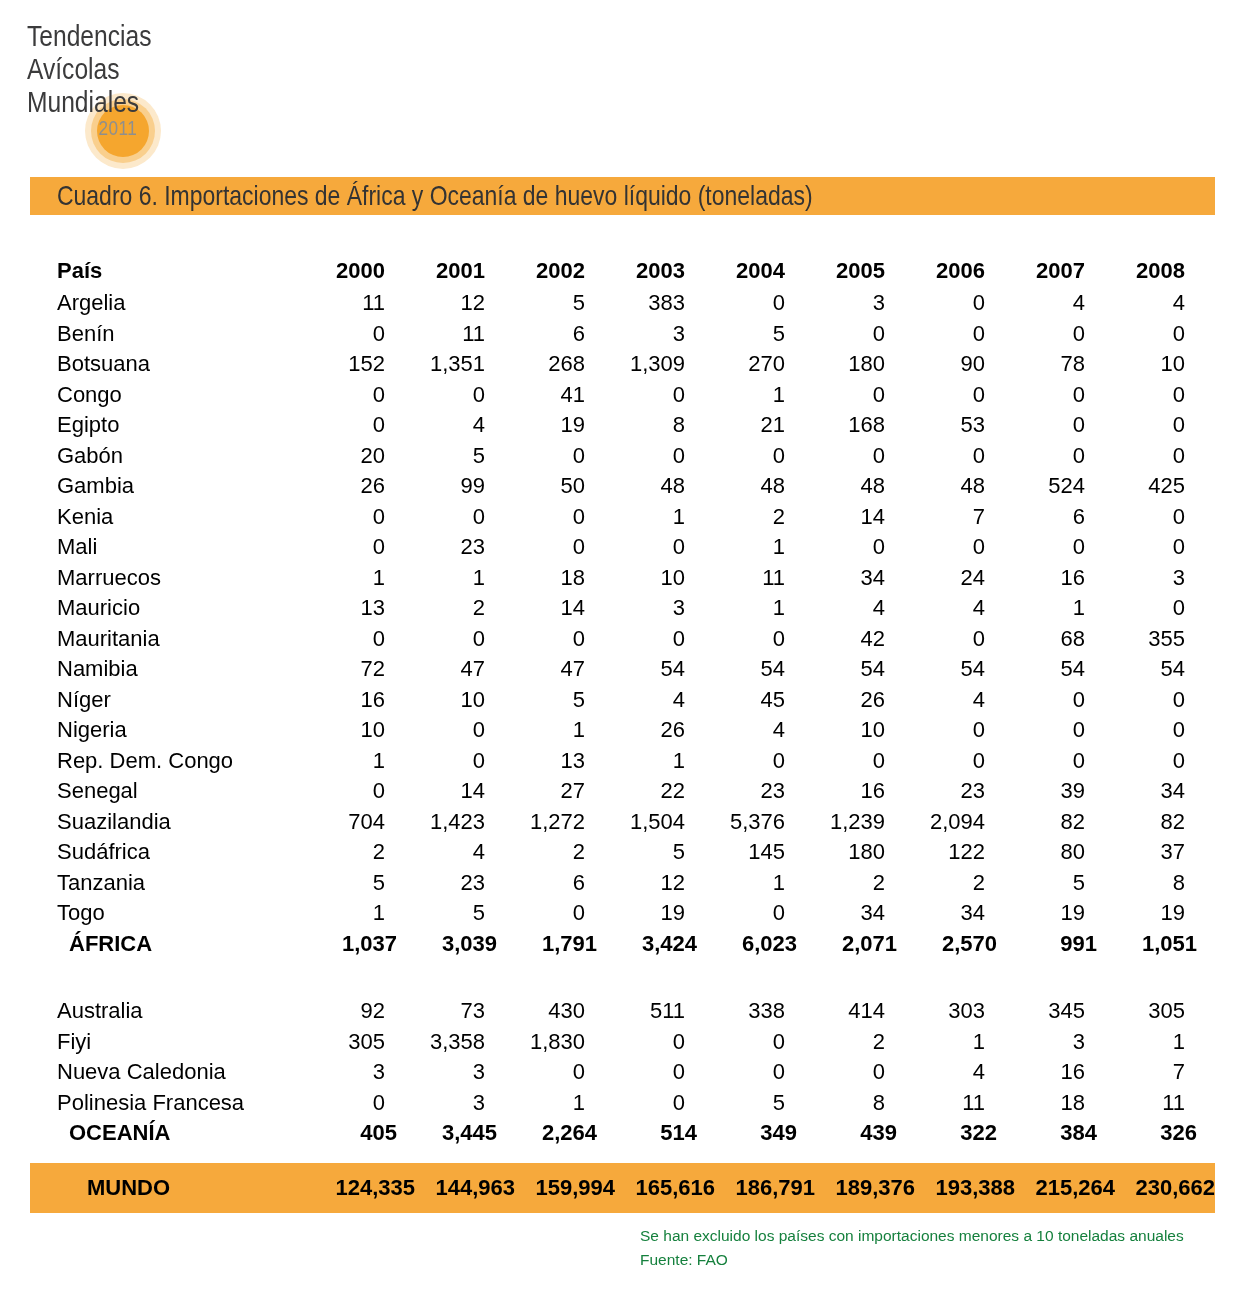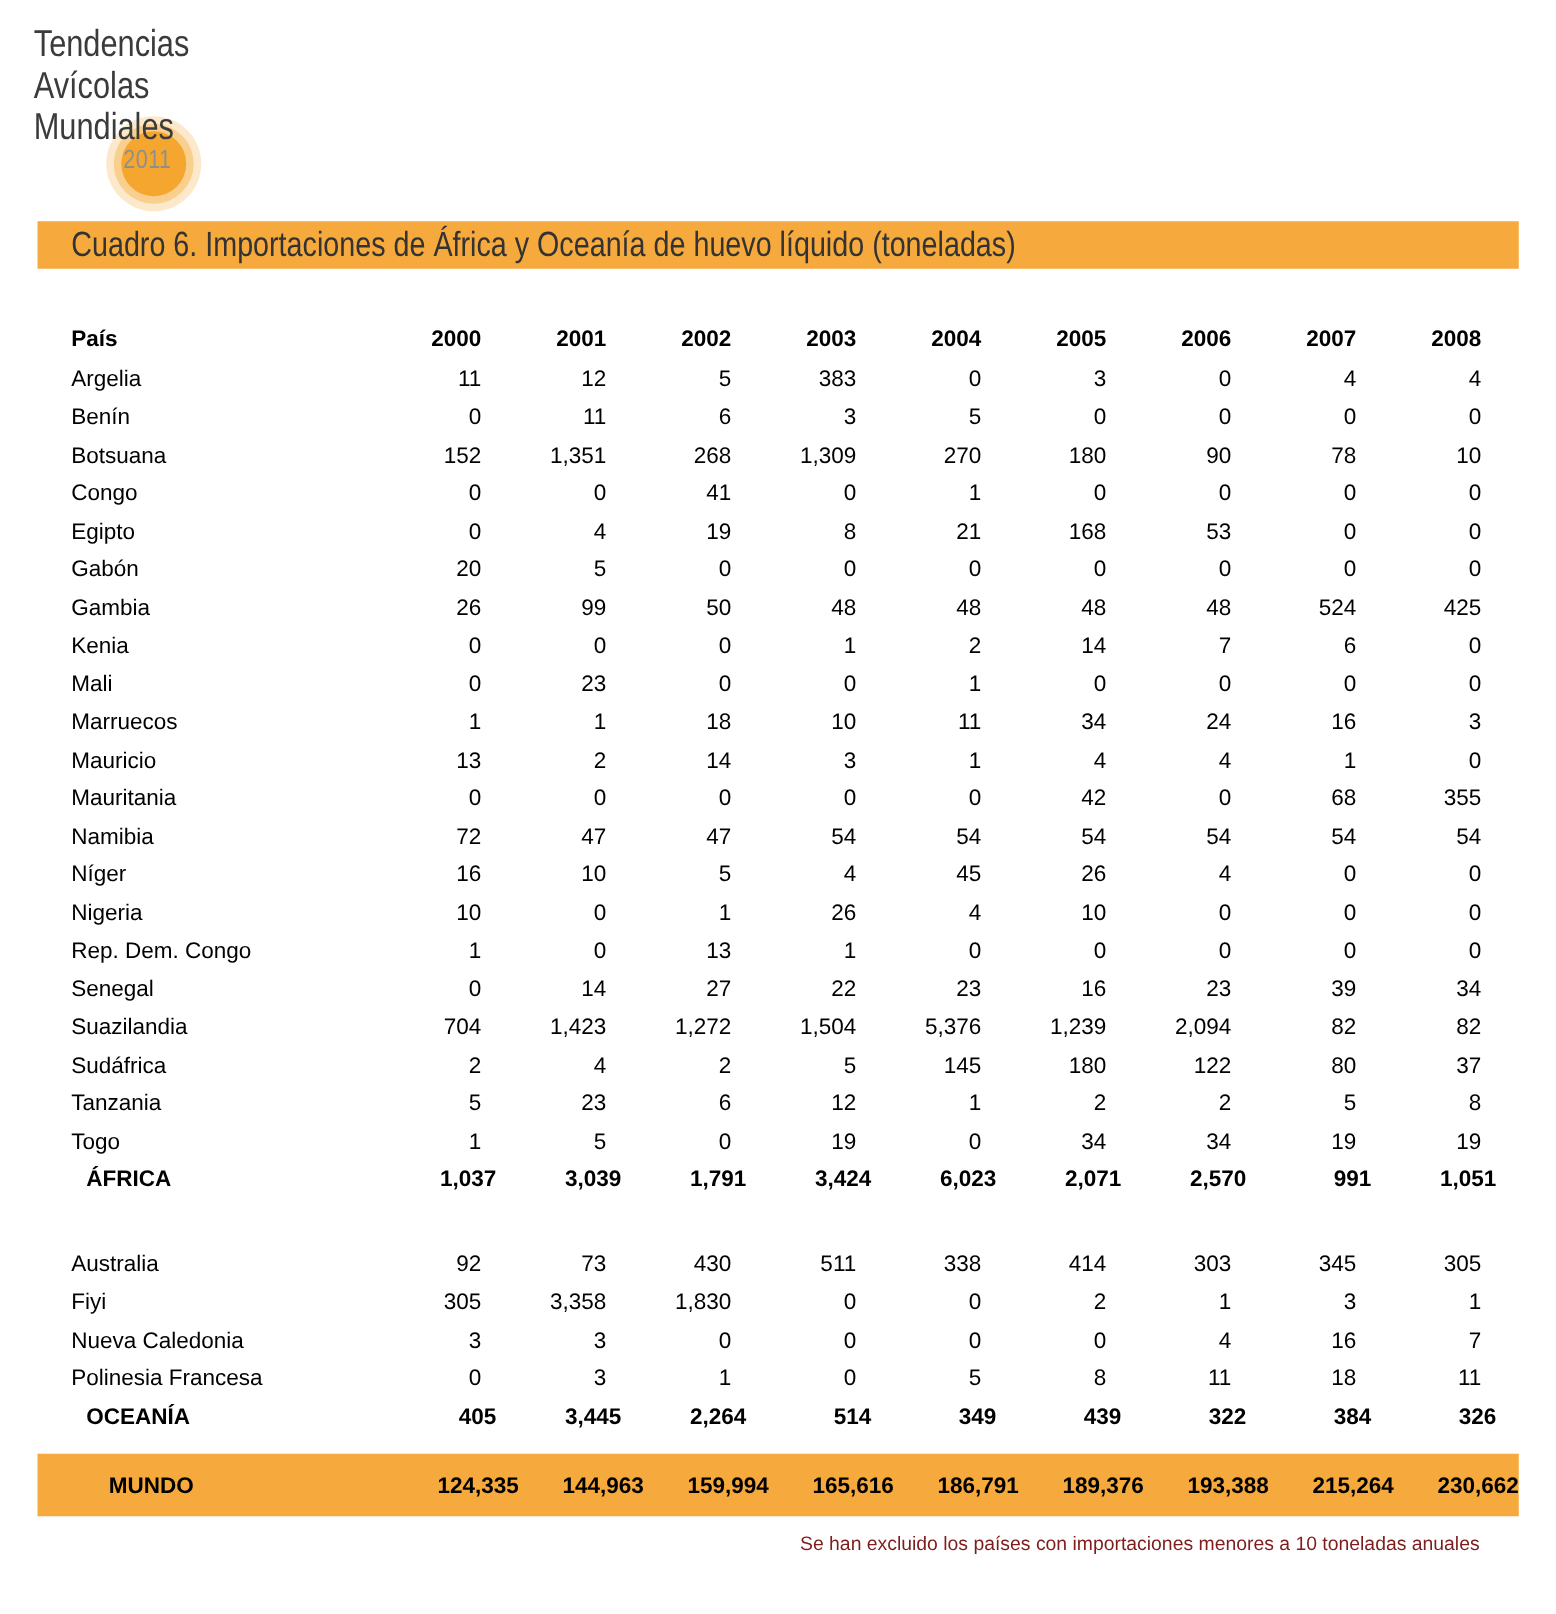--- a/index.html
+++ b/index.html
@@ -33,39 +33,39 @@
     background:#f6a93c; display:flex; align-items:center;
   }
   .title-bar .title {
     margin-left:27px; font-size:28px; color:#333333; font-weight:400;
   }
 
   
   .table-wrap { position:absolute; left:57px; top:254px; width:1128px; }
   .trow {
     display:grid; grid-template-columns:228px repeat(9, 100px);
-    height:30.5px; align-items:center; font-size:18px;
+    height:30.5px; align-items:center; font-size:22px;
   }
   .trow.header { height:34px; font-weight:700; }
   .trow .name { text-align:left; }
   .trow .val  { text-align:right; }
   .trow.total { font-weight:700;margin-left:12px; }
   .section-gap { height:37px; }
 
   
   .world-bar {
     position:absolute; left:30px; top:1163px; width:1185px; height:50px;
     background:#f6a93c; display:flex; align-items:center;justify-content:flex-end;
   }
   .world-bar .trow { width:1128px; margin-left:27px; height:50px; font-weight:700; }
 
   
   .footnotes {
     position:absolute; left:640px; top:1224px;
-    font-size:15.5px; line-height:24px; color:#7f1d1d;
+    font-size:15.5px; line-height:24px; color:#15803d;
   }
 </style>
 </head>
 <body>
 
 <div class="logo">
   <div class="logo-circles">
     <div class="circle c-outer"></div>
     <div class="circle c-mid"></div>
     <div class="circle c-inner"></div>
@@ -432,13 +432,14 @@
       <div class="val">186,791</div>
       <div class="val">189,376</div>
       <div class="val">193,388</div>
       <div class="val">215,264</div>
       <div class="val">230,662</div>
     </div>
 </div>
 
 <div class="footnotes">
   <div>Se han excluido los países con importaciones menores a 10 toneladas anuales</div>
+  <div>Fuente: FAO</div>
 </div>
 
 </body></html>

